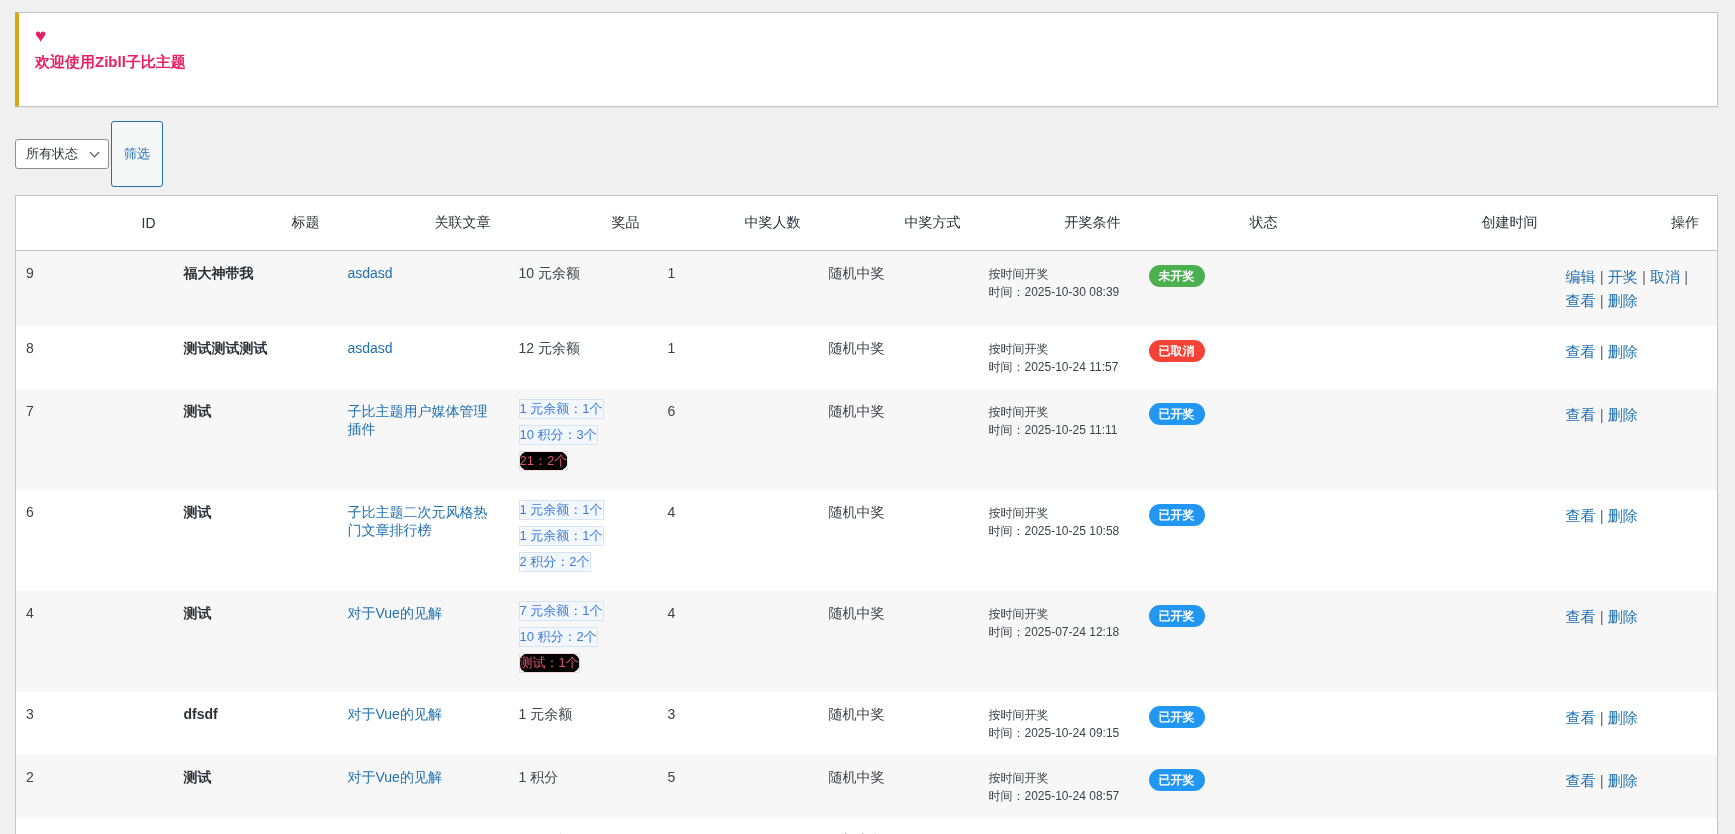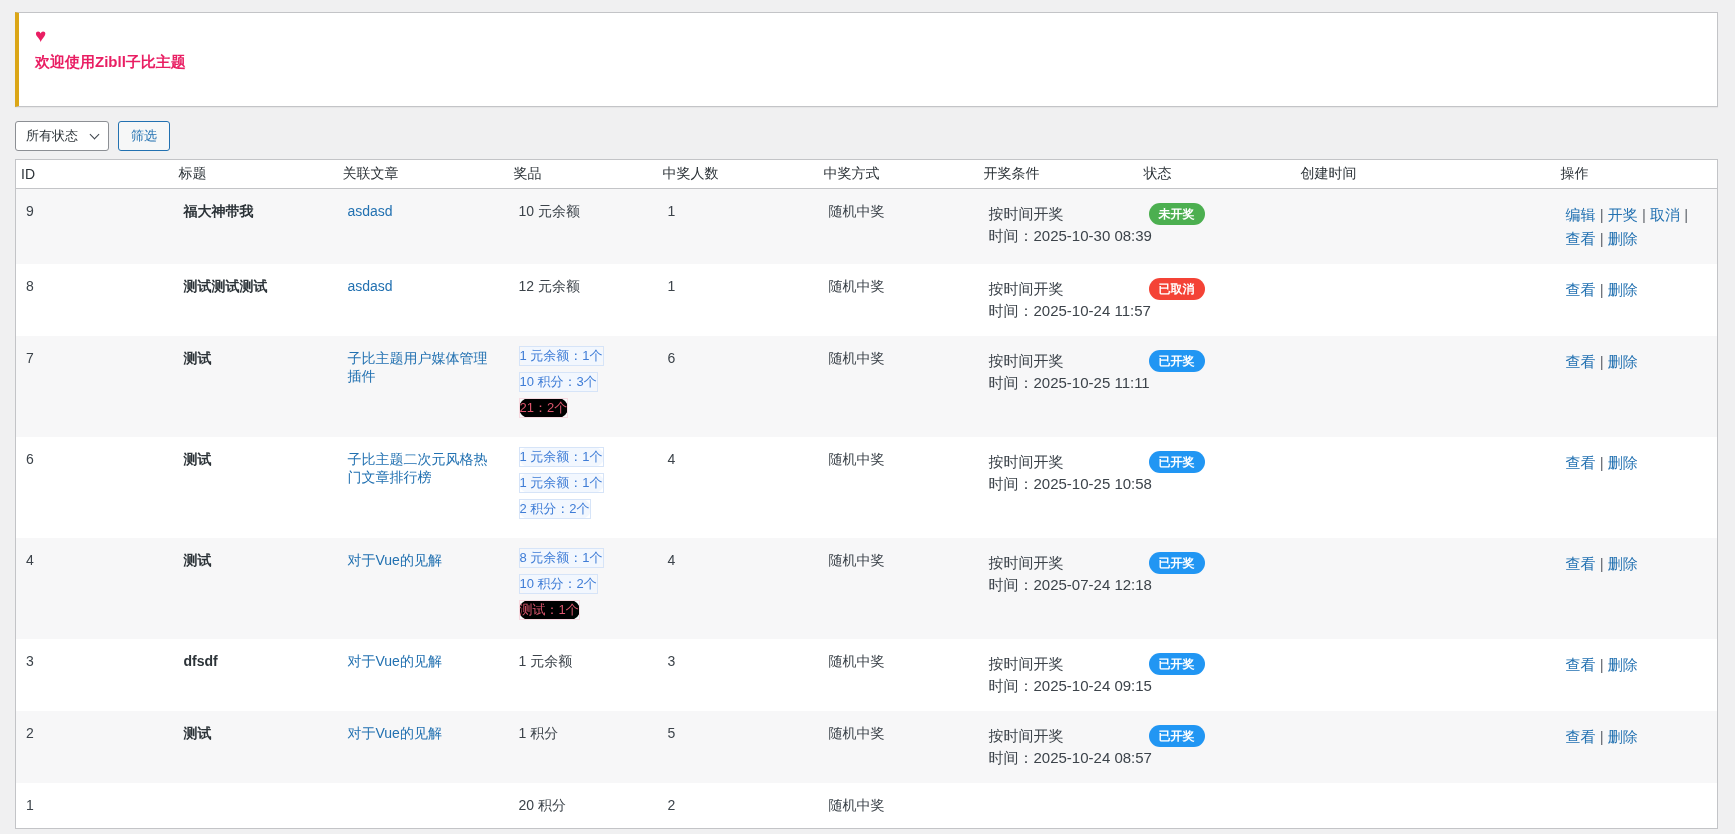--- a/index.html
+++ b/index.html
@@ -25,51 +25,51 @@
   .notice {
     background:#fff; border:1px solid #c3c4c7; border-left:4px solid #dba617;
     box-shadow:0 1px 1px rgba(0,0,0,.04);
     padding:13px 16px 15px 16px; margin-bottom:10px;
   }
   .heart { color:#e91e63; font-size:19px; line-height:1; display:inline-block; }
   .notice-heading { margin:7px 0 19px 0; font-size:15px; font-weight:700; color:#e91e63; }
   .notice-body { margin:0; font-size:13px; color:#50575e; }
 
   
-  .filter-row { display:flex; align-items:center; gap:9px; margin:14px 0 8px 0; }
+  .filter-row { display:flex; align-items:center; gap:2px; margin:14px 0 8px 0; }
   .status-select {
     position:relative; background:#fff; border:1px solid #8c8f94; border-radius:3px;
     font-size:13px; color:#2c3338; padding:6px 30px 6px 10px; cursor:pointer; line-height:1.2;
   }
   .chevron {
     position:absolute; right:10px; top:9px; width:7px; height:7px;
     border-right:1.5px solid #3c434a; border-bottom:1.5px solid #3c434a;
     transform:rotate(45deg);
   }
   .filter-btn {
     font-family:inherit; font-size:13px; line-height:1.2;
     color:#2271b1; background:#f6f7f7; border:1px solid #2271b1;
-    border-radius:3px; padding:6px 12px; cursor:pointer;
+    border-radius:3px; padding:24px 12px; cursor:pointer;
   }
 
   
   table.list {
     width:100%; border-collapse:collapse; table-layout:fixed;
     background:#fff; border:1px solid #c3c4c7; font-size:14px;
   }
   .list thead th {
-    text-align:left; font-weight:400; font-size:14px; color:#2c3338;
-    padding:5px; border-bottom:1px solid #c3c4c7; white-space:nowrap;
+    text-align:right; font-weight:400; font-size:14px; color:#2c3338;
+    padding:18px; border-bottom:1px solid #c3c4c7; white-space:nowrap;
   }
   .list td { padding:14px 10px 13px 10px; vertical-align:top; color:#3c434a; }
   .list tr.alt { background:#f7f7f8; }
   .id-cell { color:#50575e; }
   .title-cell span { font-weight:700; color:#2c3338; }
   a { color:#2271b1; text-decoration:none;margin-top:12px; }
-  .cond div { line-height:1.5; white-space:nowrap; font-size:15px; }
+  .cond div { line-height:1.5; white-space:nowrap; font-size:12px; }
   .created-cell { font-size:13.5px; white-space:nowrap; }
 
   .prize-cell-pills { padding-top:10px !important; }
   .pill {
     display:table; margin:0 0 6px 0; padding:3px 11px;
     border-radius:999px; font-size:13px; white-space:nowrap;
   }
   .pill.blue { color:#3e7cd6; background:#f2f7fe; border:1px solid #d6e4f8; }
   .pill.red  { color:#dd566e; background:#000000; border:1px solid #f6d9e0; }
 
@@ -197,21 +197,21 @@
     <td><span class="badge" style="background: rgb(33, 150, 243);">已开奖</span></td>
     <td class="created-cell"></td>
     <td class="actions"><a href="#">查看</a><span class="sep"> | </span><a href="#">删除</a></td>
   </tr>
 
   <tr class="alt">
     <td class="id-cell">4</td>
     <td class="title-cell"><span>测试</span></td>
     <td><a href="#">对于Vue的见解</a></td>
     <td class="prize-cell-pills">
-            <span class="pill blue">8 元余额：1个</span>
+            <span class="pill blue">7 元余额：1个</span>
             <span class="pill blue">10 积分：2个</span>
             <span class="pill red">测试：1个</span>
           </td>
     <td>4</td>
     <td>随机中奖</td>
     <td class="cond">
       <div>按时间开奖</div>
       <div>时间：2025-07-24 12:18</div>
     </td>
     <td><span class="badge" style="background: rgb(33, 150, 243);">已开奖</span></td>

